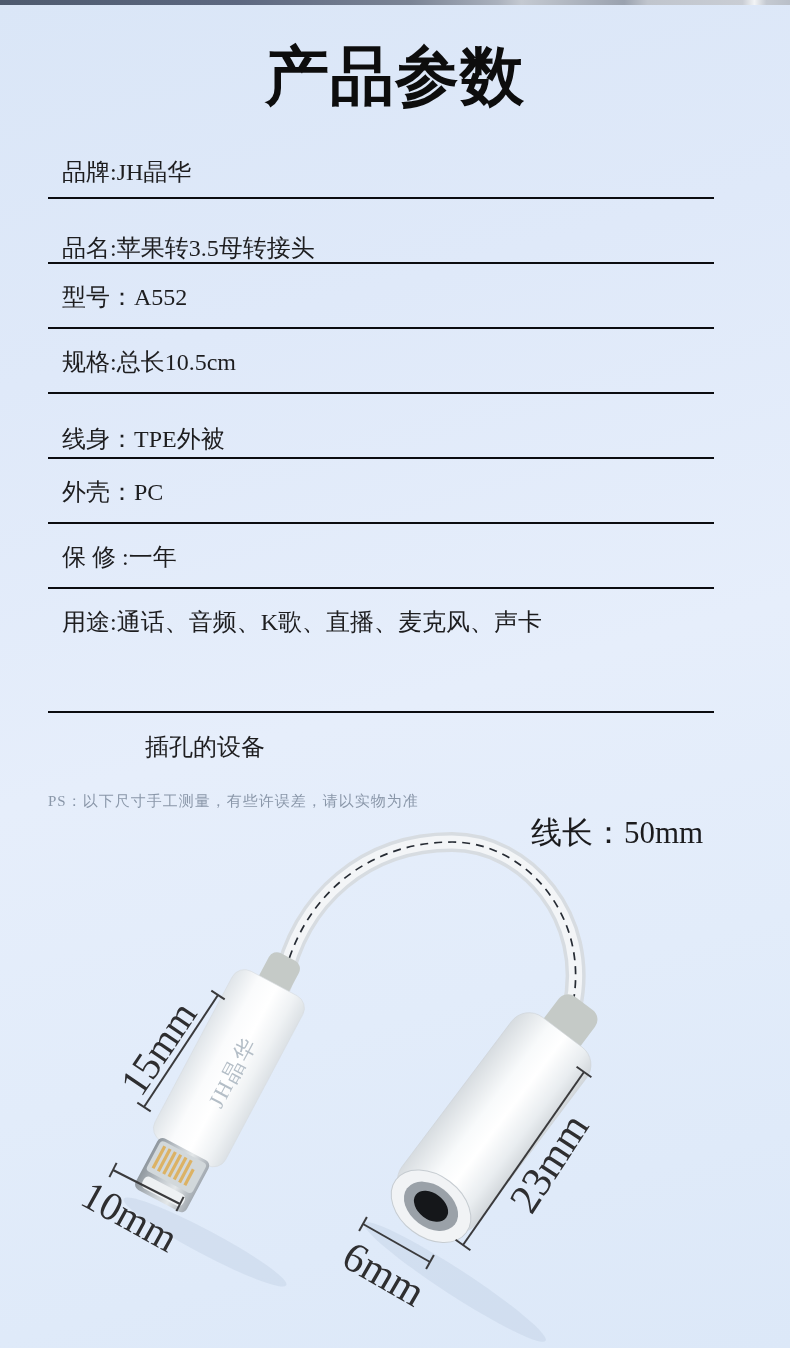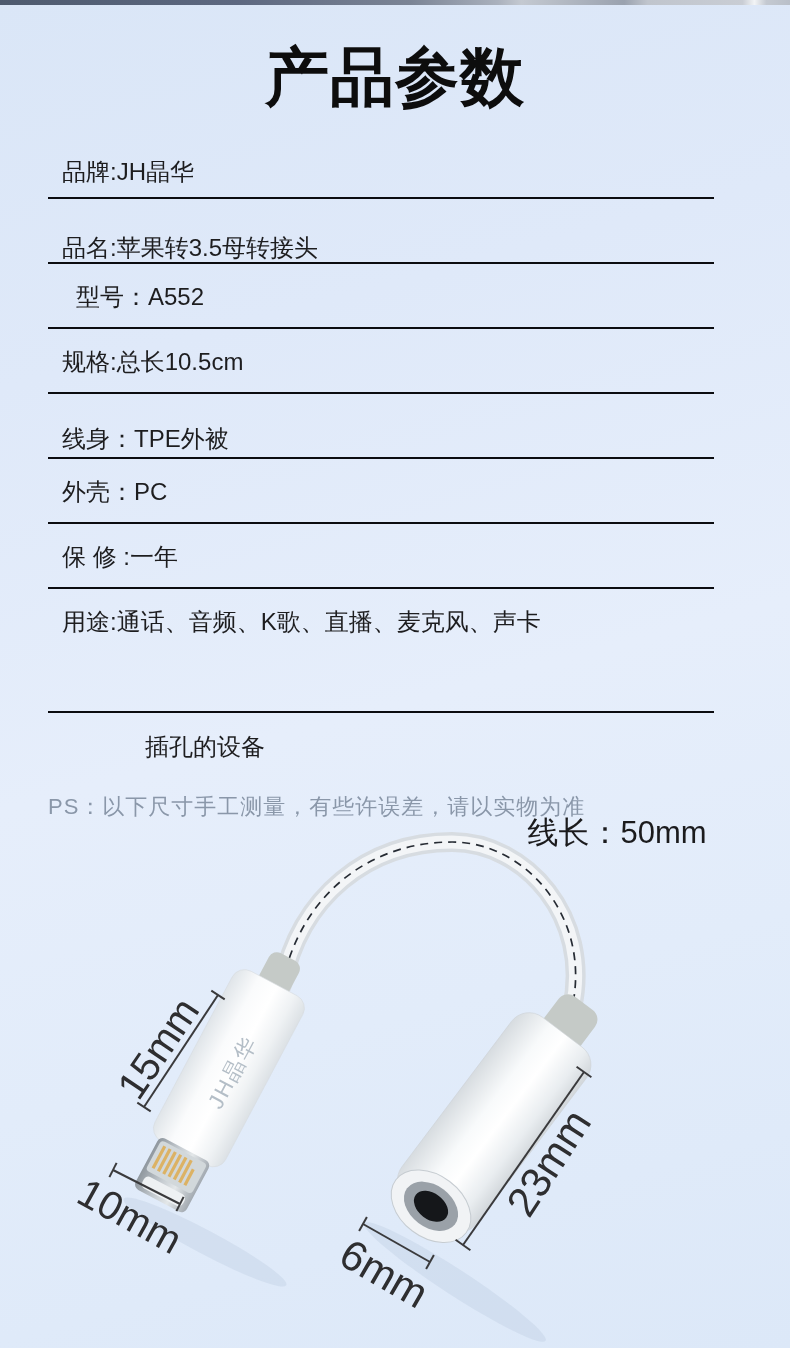--- a/index.html
+++ b/index.html
@@ -1,59 +1,60 @@
 <!DOCTYPE html>
 <html><head>
 <meta charset="utf-8">
 <style>
   html,body{margin:0;padding:0;}
   body{width:790px;height:1348px;font-family:"Liberation Sans","DejaVu Sans",sans-serif;}
   .page{
     position:relative;width:790px;height:1348px;overflow:hidden;
     background:linear-gradient(165deg,#dae6f7 0%,#dfe9f9 25%,#e6eefb 52%,#e2ecfa 72%,#dce8f8 100%);
+    font-family:Liberation Serif, serif;
   }
   .top-strip{
     position:absolute;top:0;left:0;width:790px;height:5px;
     background:linear-gradient(to right,#4e5a6e 0%,#5d6880 30%,#7b8495 52%,#aab1bd 63%,#c4c9d1 66%,#9aa2af 79%,#c0c5cd 82%,#c9cdd4 94%,#f2f4f6 95.5%,#c4c9d1 97%,#b9bfc8 100%);
   }
   .page-title{
     position:absolute;top:42px;left:0;width:790px;
     text-align:center;font-size:64px;font-weight:900;color:#0d0d0d;
     letter-spacing:1px;line-height:1.1;
   }
   .spec-row{
     position:absolute;left:62px;width:700px;height:36px;
     font-size:24px;color:#1d1d1f;line-height:36px;white-space:nowrap;
   }
   .spec-row.indented{left:145px;}
   .divider{
     position:absolute;left:48px;width:666px;height:2px;background:#0b0c10;
   }
   .ps-note{
     position:absolute;left:48px;top:792px;
-    font-size:22px;color:#8a97a9;letter-spacing:1px;white-space:nowrap;
+    font-size:15px;color:#8a97a9;letter-spacing:1px;white-space:nowrap;
   }
   .product-svg{position:absolute;left:0;top:810px;width:790px;height:538px;}
   svg{font-family:inherit;}
   .dim-text{fill:#2e2e30;}
 </style>
 </head>
 <body>
 
 <div class="page">
 
   <div class="top-strip"></div>
 
   <div class="page-title">产品参数</div>
 
   <div class="spec-row" style="top:154px;">品牌:JH晶华</div>
   <div class="divider" style="top:197px;"></div>
   <div class="spec-row" style="top:214px;margin-top:16px;">品名:苹果转3.5母转接头</div>
   <div class="divider" style="top:262px;"></div>
-  <div class="spec-row" style="top:279px;margin-left:14px;">型号：A552</div>
+  <div class="spec-row" style="top:279px;">型号：A552</div>
   <div class="divider" style="top:327px;"></div>
   <div class="spec-row" style="top:344px;">规格:总长10.5cm</div>
   <div class="divider" style="top:392px;"></div>
   <div class="spec-row" style="top:421px;">线身：TPE外被</div>
   <div class="divider" style="top:457px;"></div>
   <div class="spec-row" style="top:474px;">外壳：PC</div>
   <div class="divider" style="top:522px;"></div>
   <div class="spec-row" style="top:539px;">保 修 :一年</div>
   <div class="divider" style="top:587px;"></div>
   <div class="spec-row" style="top:604px;">用途:通话、音频、K歌、直播、麦克风、声卡</div>

